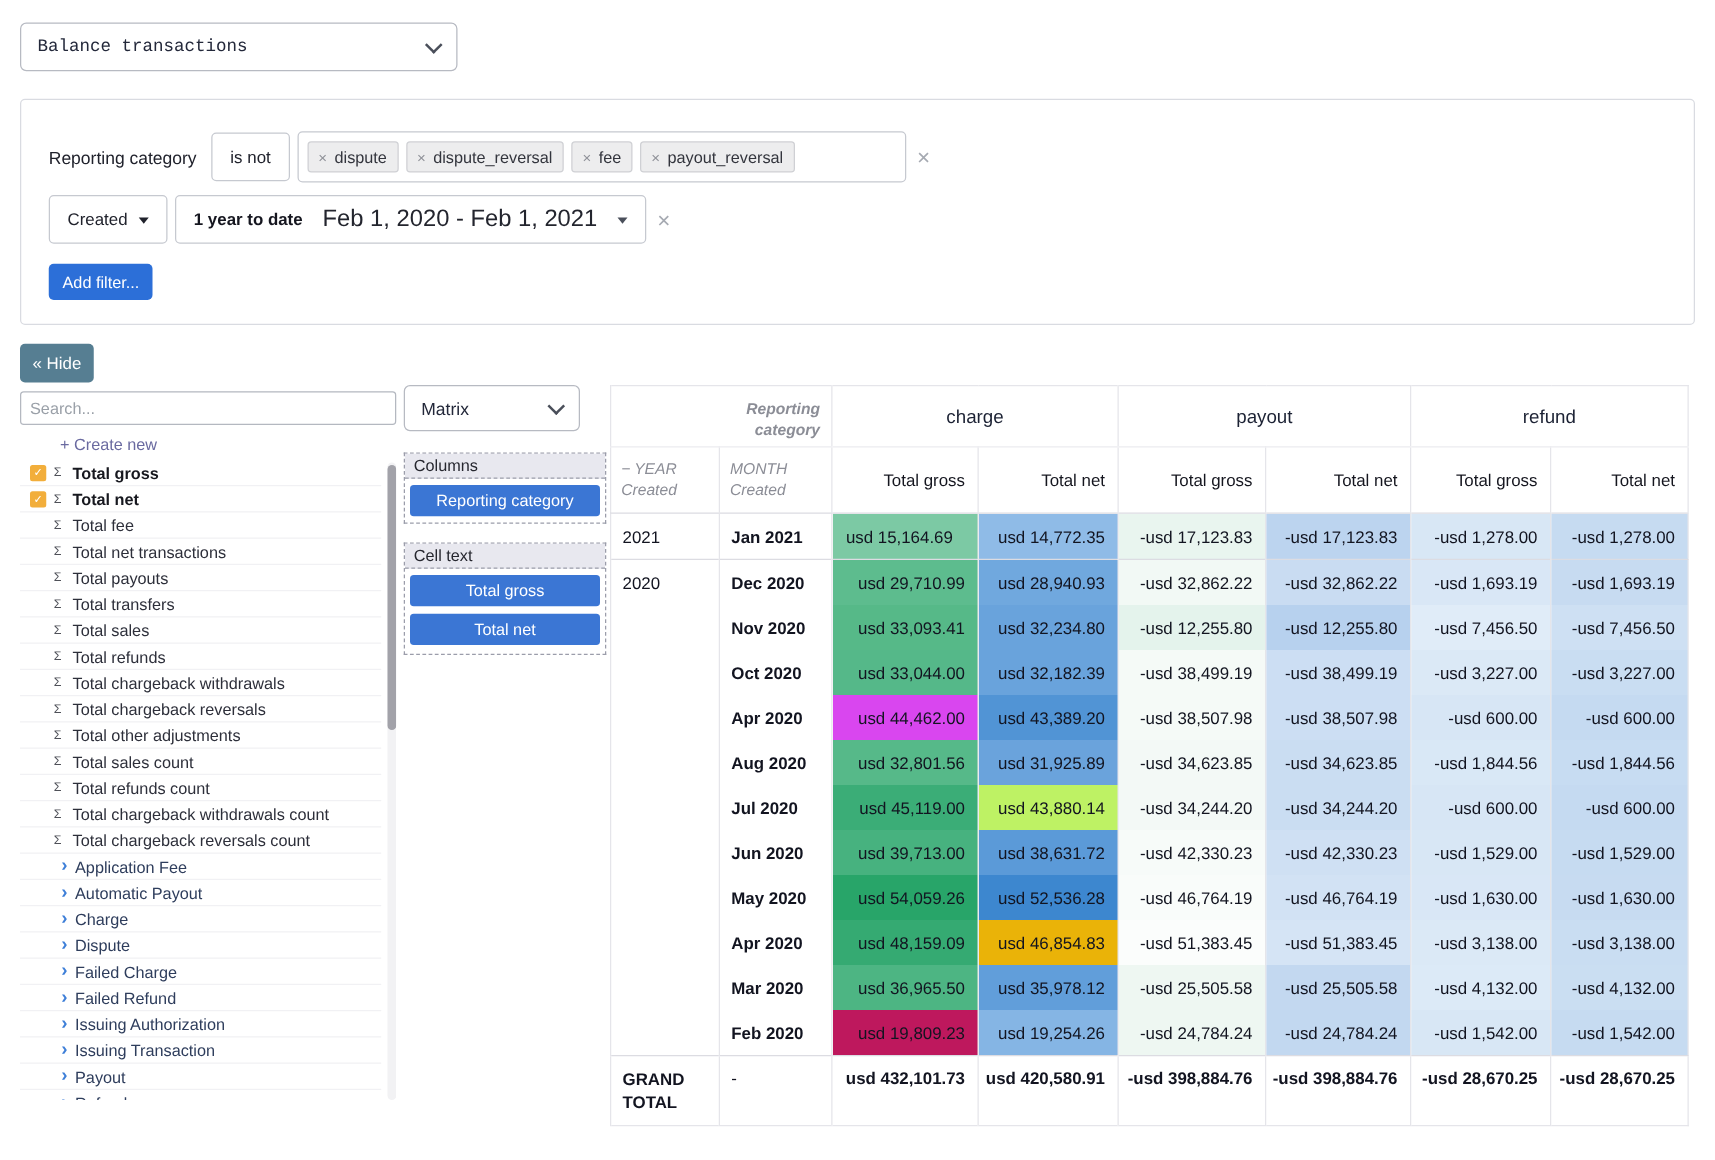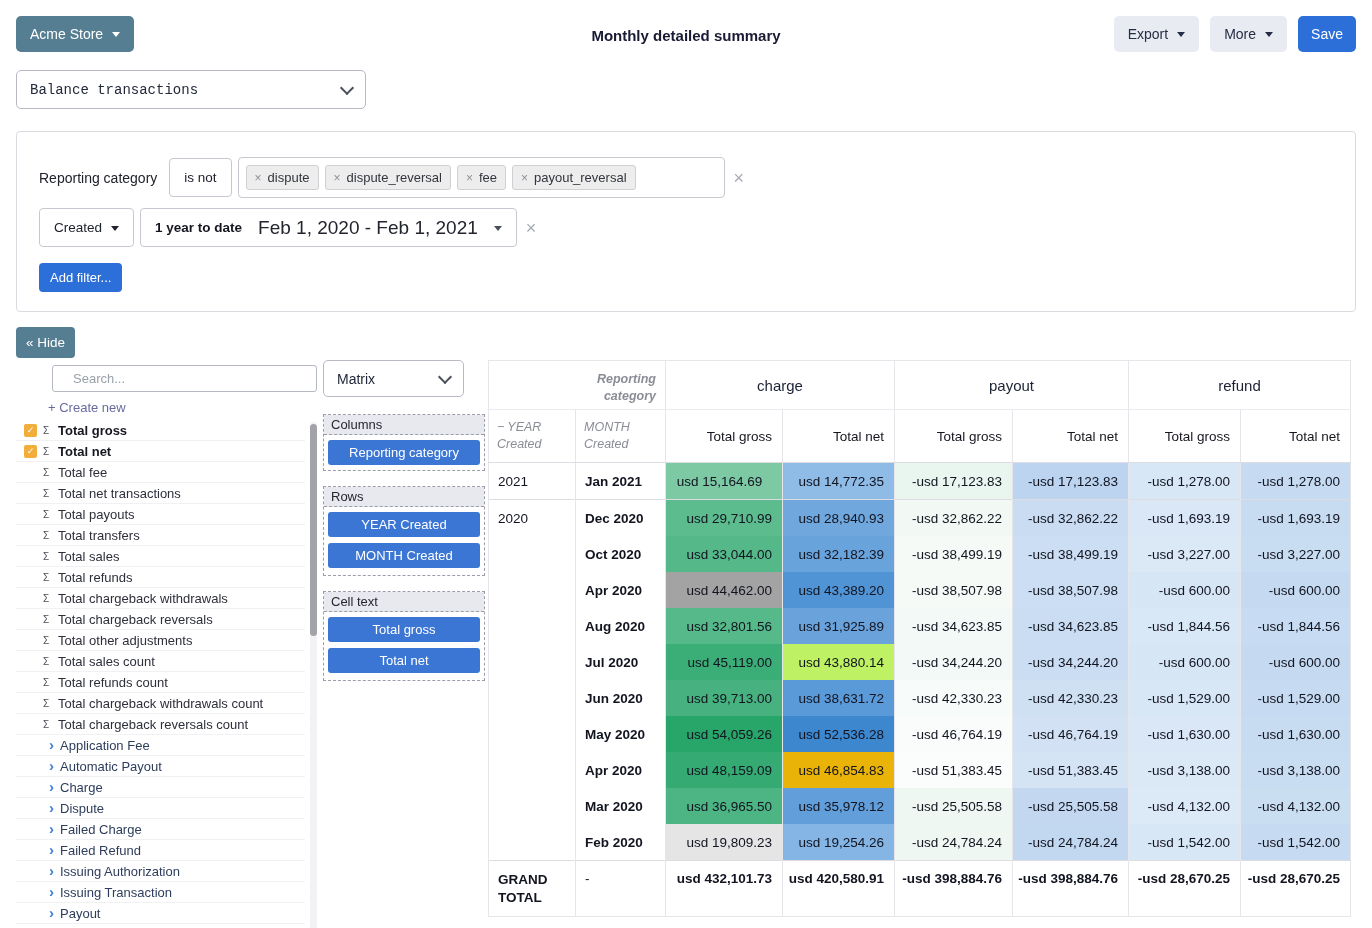--- a/index.html
+++ b/index.html
@@ -31,21 +31,21 @@
   .row-x{margin-left:9px;color:#a6aab2;font-size:18px;cursor:pointer;line-height:1;}
   .date-box{border:1px solid #c6c9d0;border-radius:4px;height:37px;margin-left:6px;display:inline-flex;align-items:center;gap:16px;padding:0 14px;color:#4a4f5a;cursor:pointer;}
   .date-preset{font-size:13.5px;font-weight:bold;color:#15161f;}
   .date-range{font-size:19px;color:#23252e;}
   .btn-add{margin-top:16px;background:#2c6fd8;color:#fff;border:none;border-radius:4px;padding:7px 11px;font-size:13px;cursor:pointer;font-family:inherit;}
 
   
   .workspace{display:flex;align-items:flex-start;margin:15px 16px 0;height:605px;}
   .sidebar{width:301px;height:100%;display:flex;flex-direction:column;flex:none;}
   .btn-hide{align-self:flex-start;background:#567e92;color:#fff;border:none;border-radius:4px;padding:8px 10px;font-size:13.5px;cursor:pointer;font-family:inherit;}
-  .search{margin-top:7px;height:25px;border:1px solid #b4b8c0;border-radius:3px;padding:0 20px;font-size:13px;font-family:inherit;color:#333;outline:none;margin-left:36px;}
+  .search{margin-top:7px;height:25px;border:1px solid #b4b8c0;border-radius:3px;padding:0 7px;font-size:13px;font-family:inherit;color:#333;outline:none;}
   .search::placeholder{color:#9aa0a8;}
   .create-new{margin:8px 0 5px;padding-left:32px;font-size:13px;color:#6a6aa0;cursor:pointer;}
   .metric-list{flex:1;overflow:hidden;position:relative;padding-right:12px;}
   .metric-item,.group-item{height:21px;display:flex;align-items:center;gap:6px;border-bottom:1px solid #f1f1f4;font-size:13px;color:#2d2f3a;cursor:pointer;box-sizing:border-box;}
   .metric-item{padding-left:8px;}
   .group-item{padding-left:33px;color:#2e3d5c;}
   .checkbox{width:13px;height:13px;border-radius:2px;background:#f2ae3b;color:#fff;font-size:9px;display:flex;align-items:center;justify-content:center;flex:none;}
   .checkbox.off{visibility:hidden;}
   .sigma{font-size:10px;color:#4e5058;width:9px;flex:none;}
   .metric-item.checked .metric-label{font-weight:bold;color:#17181f;}
@@ -83,38 +83,20 @@
   .pivot-grid tfoot td{border-top:1px solid #dcdce2;vertical-align:top;padding-top:10px;height:56px;font-size:13.5px;color:#121420;box-sizing:border-box;}
   td.gt-label{font-weight:bold;font-size:14px;padding-left:9px;line-height:1.35;white-space:normal;}
   td.gt-month{padding-left:9px;}
   .pivot-grid tfoot td.val-cell{font-weight:bold;}
 </style>
 </head>
 <body>
 
 <div class="page">
 
-  <header class="topbar">
-    <button class="btn btn-slate">
-      <span>Acme Store</span>
-      <span class="caret"></span>
-    </button>
-    <div class="page-title">Monthly detailed summary</div>
-    <div class="topbar-right">
-      <button class="btn btn-light">
-        <span>Export</span>
-        <span class="caret"></span>
-      </button>
-      <button class="btn btn-light">
-        <span>More</span>
-        <span class="caret"></span>
-      </button>
-      <button class="btn btn-primary">Save</button>
-    </div>
-  </header>
 
   <div class="report-picker">
     <div class="select">
       <span>Balance transactions</span>
       <span class="chev"></span>
     </div>
   </div>
 
   <section class="filter-panel">
     <div class="filter-row">
@@ -289,27 +271,20 @@
         <span class="chev"></span>
       </div>
       <div>
           <div class="drop-section">
             <div class="drop-header">Columns</div>
             <div class="drop-body one">
               <div class="chip">Reporting category</div>
             </div>
           </div>
           <div class="drop-section">
-            <div class="drop-header">Rows</div>
-            <div class="drop-body two">
-              <div class="chip">YEAR Created</div>
-              <div class="chip">MONTH Created</div>
-            </div>
-          </div>
-          <div class="drop-section">
             <div class="drop-header">Cell text</div>
             <div class="drop-body two">
               <div class="chip">Total gross</div>
               <div class="chip">Total net</div>
             </div>
           </div>
         </div>
     </div>
 
     <div class="pivot">
@@ -360,32 +335,42 @@
               <td class="month-cell">Dec 2020</td>
               <td class="val-cell" style="background: rgb(93, 188, 142);">usd 29,710.99</td>
               <td class="val-cell" style="background: rgb(112, 168, 222);">usd 28,940.93</td>
               <td class="val-cell" style="background: rgb(242, 249, 245);">-usd 32,862.22</td>
               <td class="val-cell" style="background: rgb(201, 220, 242);">-usd 32,862.22</td>
               <td class="val-cell" style="background: rgb(217, 231, 246);">-usd 1,693.19</td>
               <td class="val-cell" style="background: rgb(199, 219, 241);">-usd 1,693.19</td>
             </tr>
             <tr>
               <td class="year-cell"></td>
+              <td class="month-cell">Nov 2020</td>
+              <td class="val-cell" style="background: rgb(86, 185, 136);">usd 33,093.41</td>
+              <td class="val-cell" style="background: rgb(105, 163, 220);">usd 32,234.80</td>
+              <td class="val-cell" style="background: rgb(228, 243, 236);">-usd 12,255.80</td>
+              <td class="val-cell" style="background: rgb(183, 209, 238);">-usd 12,255.80</td>
+              <td class="val-cell" style="background: rgb(224, 236, 248);">-usd 7,456.50</td>
+              <td class="val-cell" style="background: rgb(206, 224, 243);">-usd 7,456.50</td>
+            </tr>
+            <tr>
+              <td class="year-cell"></td>
               <td class="month-cell">Oct 2020</td>
               <td class="val-cell" style="background: rgb(85, 184, 137);">usd 33,044.00</td>
               <td class="val-cell" style="background: rgb(105, 163, 220);">usd 32,182.39</td>
               <td class="val-cell" style="background: rgb(245, 250, 247);">-usd 38,499.19</td>
               <td class="val-cell" style="background: rgb(204, 222, 243);">-usd 38,499.19</td>
               <td class="val-cell" style="background: rgb(219, 233, 246);">-usd 3,227.00</td>
               <td class="val-cell" style="background: rgb(201, 221, 242);">-usd 3,227.00</td>
             </tr>
             <tr>
               <td class="year-cell"></td>
               <td class="month-cell">Apr 2020</td>
-              <td class="val-cell" style="background: #a3a3a3;">usd 44,462.00</td>
+              <td class="val-cell" style="background: #d946ef;">usd 44,462.00</td>
               <td class="val-cell" style="background: rgb(81, 148, 213);">usd 43,389.20</td>
               <td class="val-cell" style="background: rgb(245, 250, 247);">-usd 38,507.98</td>
               <td class="val-cell" style="background: rgb(204, 222, 243);">-usd 38,507.98</td>
               <td class="val-cell" style="background: rgb(215, 230, 245);">-usd 600.00</td>
               <td class="val-cell" style="background: rgb(197, 218, 241);">-usd 600.00</td>
             </tr>
             <tr>
               <td class="year-cell"></td>
               <td class="month-cell">Aug 2020</td>
               <td class="val-cell" style="background: rgb(86, 185, 137);">usd 32,801.56</td>
@@ -441,21 +426,21 @@
               <td class="val-cell" style="background: rgb(77, 181, 131);">usd 36,965.50</td>
               <td class="val-cell" style="background: rgb(97, 158, 218); margin-top: 32px;">usd 35,978.12</td>
               <td class="val-cell" style="background: rgb(238, 247, 242);">-usd 25,505.58</td>
               <td class="val-cell" style="background: rgb(195, 216, 240);">-usd 25,505.58</td>
               <td class="val-cell" style="background: rgb(220, 234, 247);">-usd 4,132.00</td>
               <td class="val-cell" style="background: rgb(202, 222, 242);">-usd 4,132.00</td>
             </tr>
             <tr>
               <td class="year-cell"></td>
               <td class="month-cell">Feb 2020</td>
-              <td class="val-cell" style="background: #e5e5e5;">usd 19,809.23</td>
+              <td class="val-cell" style="background: #be185d;">usd 19,809.23</td>
               <td class="val-cell" style="background: rgb(133, 181, 228);">usd 19,254.26</td>
               <td class="val-cell" style="background: rgb(238, 247, 242);">-usd 24,784.24</td>
               <td class="val-cell" style="background: rgb(194, 216, 240);">-usd 24,784.24</td>
               <td class="val-cell" style="background: rgb(216, 231, 245);">-usd 1,542.00</td>
               <td class="val-cell" style="background: rgb(198, 219, 241);">-usd 1,542.00</td>
             </tr>
           </tbody>
           <tfoot>
             <tr>
               <td class="gt-label">GRAND TOTAL</td>

